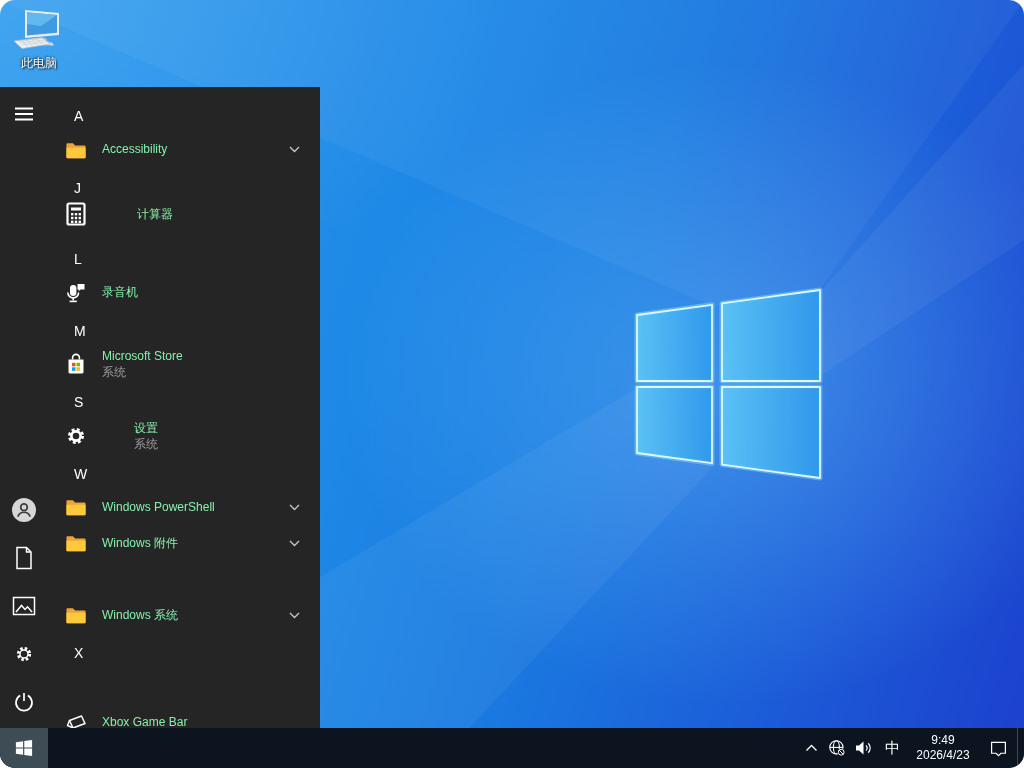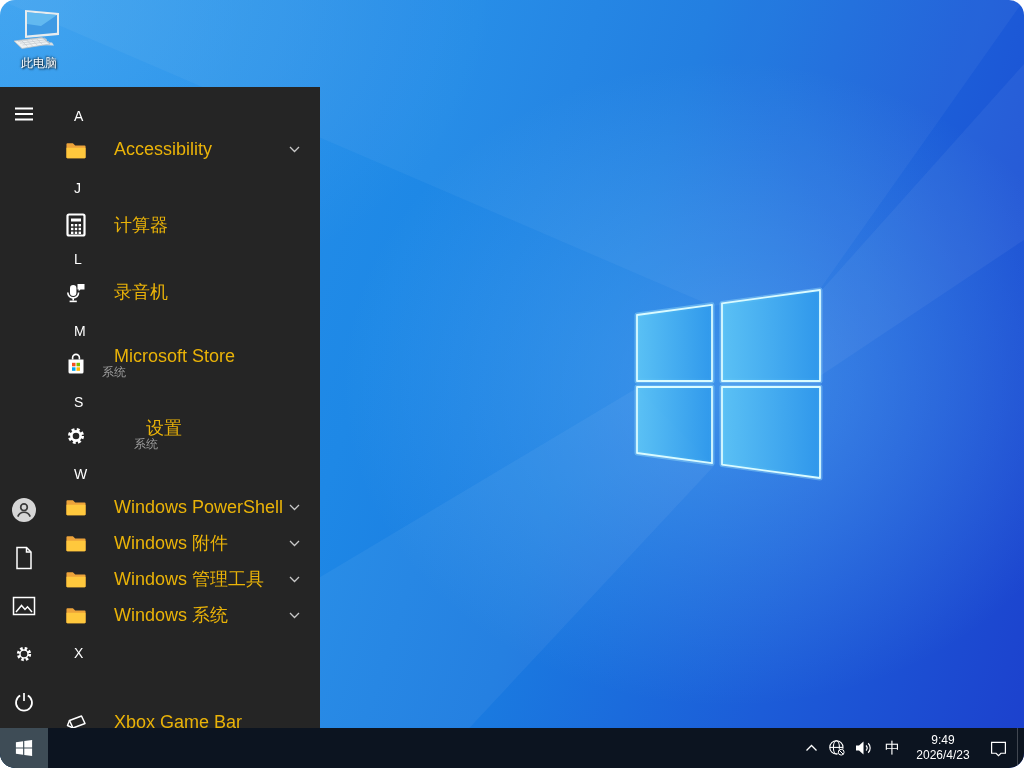--- a/index.html
+++ b/index.html
@@ -28,21 +28,21 @@
   .start-menu { position:absolute; left:0; top:87px; width:320px; height:641px; background:#252525; overflow:hidden; z-index:5; }
   .rail { position:absolute; left:0; top:0; width:48px; height:100%; }
   .rail-btn { position:absolute; left:0; width:48px; height:48px; display:flex; align-items:center; justify-content:center; color:#fff; cursor:pointer; }
   .app-list { position:absolute; left:48px; top:0; right:0; bottom:0; }
   .sec-header { position:absolute; left:0; right:0; height:36px; display:flex; align-items:center; cursor:pointer; }
   .sec-header span { margin-left:26px; font-size:14px; color:#fff; }
   .app-item { position:absolute; left:0; right:0; height:36px; display:flex; align-items:center; cursor:pointer; }
   .app-item.two { height:44px; }
   .app-item .app-icon { width:24px; height:24px; margin-left:16px; flex:0 0 24px; display:flex; align-items:center; justify-content:center; }
   .app-item .texts { margin-left:14px; display:flex; flex-direction:column; justify-content:center; }
-  .app-item .app-label { font-size:18px; color:#eab308; line-height:17px; white-space:nowrap;margin-left:12px; }
+  .app-item .app-label { font-size:12px; color:#86efac; line-height:17px; white-space:nowrap; }
   .app-item .app-sub { font-size:12px; color:#9d9d9d; line-height:15px; }
   .app-item .chev { margin-left:auto; margin-right:20px; display:flex; }
 
   
   .taskbar { position:absolute; left:0; bottom:0; width:1024px; height:40px; background:#0c1420; display:flex; align-items:stretch; z-index:10; }
   .start-button { width:48px; height:40px; background:#3e4c56; display:flex; align-items:center; justify-content:center; cursor:pointer; }
   .tb-spacer { flex:1; }
   .tray { display:flex; align-items:center; }
   .tray-btn { height:40px; display:flex; align-items:center; justify-content:center; color:#fff; cursor:pointer; }
   .tray-ime { font-size:15px; color:#fff; padding:0 7px; }
@@ -160,21 +160,21 @@
           </span>
           <span class="chev">
             <svg width="11" height="7" viewBox="0 0 11 7" fill="none" stroke="#c9c9c9" stroke-width="1.3">
               <path d="M1 1 L5.5 5.5 L10 1"></path>
             </svg>
           </span>
         </div>
         <div class="sec-header" style="top: 82.5px;">
           <span>J</span>
         </div>
-        <div class="app-item" style="top: 120px;">
+        <div class="app-item" style="top: 109px; gap: 35px;">
           <span class="app-icon">
             <svg width="20" height="24" viewBox="0 0 20 24">
               <rect x="1.5" y="1.5" width="17" height="21" rx="1.5" fill="none" stroke="#fff" stroke-width="2.2"></rect>
               <rect x="5" y="5.5" width="10" height="3" fill="#fff"></rect>
               <g fill="#fff">
                 <rect x="5" y="11" width="2.4" height="2.4"></rect>
                 <rect x="8.8" y="11" width="2.4" height="2.4"></rect>
                 <rect x="12.6" y="11" width="2.4" height="2.4"></rect>
                 <rect x="5" y="14.8" width="2.4" height="2.4"></rect>
                 <rect x="8.8" y="14.8" width="2.4" height="2.4"></rect>
@@ -263,36 +263,20 @@
         </div>
         <div class="app-item" style="top: 438px;">
           <span class="app-icon">
             <svg width="22" height="20" viewBox="0 0 24 22">
               <path d="M1.5 19 V4.6 q0-1.1 1.1-1.1 h6 l2.5 2.5 h10.4 q1 0 1 1 V19 q0 1.1-1.1 1.1 H2.6 q-1.1 0-1.1-1.1 Z" fill="#eda33a"></path>
               <path d="M1.5 19 V8.6 h21 V19 q0 1.1-1.1 1.1 H2.6 q-1.1 0-1.1-1.1 Z" fill="#ffc83d"></path>
             </svg>
           </span>
           <span class="texts">
             <span class="app-label">Windows 附件</span>
-          </span>
-          <span class="chev">
-            <svg width="11" height="7" viewBox="0 0 11 7" fill="none" stroke="#c9c9c9" stroke-width="1.3">
-              <path d="M1 1 L5.5 5.5 L10 1"></path>
-            </svg>
-          </span>
-        </div>
-        <div class="app-item" style="top: 474px;">
-          <span class="app-icon">
-            <svg width="22" height="20" viewBox="0 0 24 22">
-              <path d="M1.5 19 V4.6 q0-1.1 1.1-1.1 h6 l2.5 2.5 h10.4 q1 0 1 1 V19 q0 1.1-1.1 1.1 H2.6 q-1.1 0-1.1-1.1 Z" fill="#eda33a"></path>
-              <path d="M1.5 19 V8.6 h21 V19 q0 1.1-1.1 1.1 H2.6 q-1.1 0-1.1-1.1 Z" fill="#ffc83d"></path>
-            </svg>
-          </span>
-          <span class="texts">
-            <span class="app-label">Windows 管理工具</span>
           </span>
           <span class="chev">
             <svg width="11" height="7" viewBox="0 0 11 7" fill="none" stroke="#c9c9c9" stroke-width="1.3">
               <path d="M1 1 L5.5 5.5 L10 1"></path>
             </svg>
           </span>
         </div>
         <div class="app-item" style="top: 510px;">
           <span class="app-icon">
             <svg width="22" height="20" viewBox="0 0 24 22">

